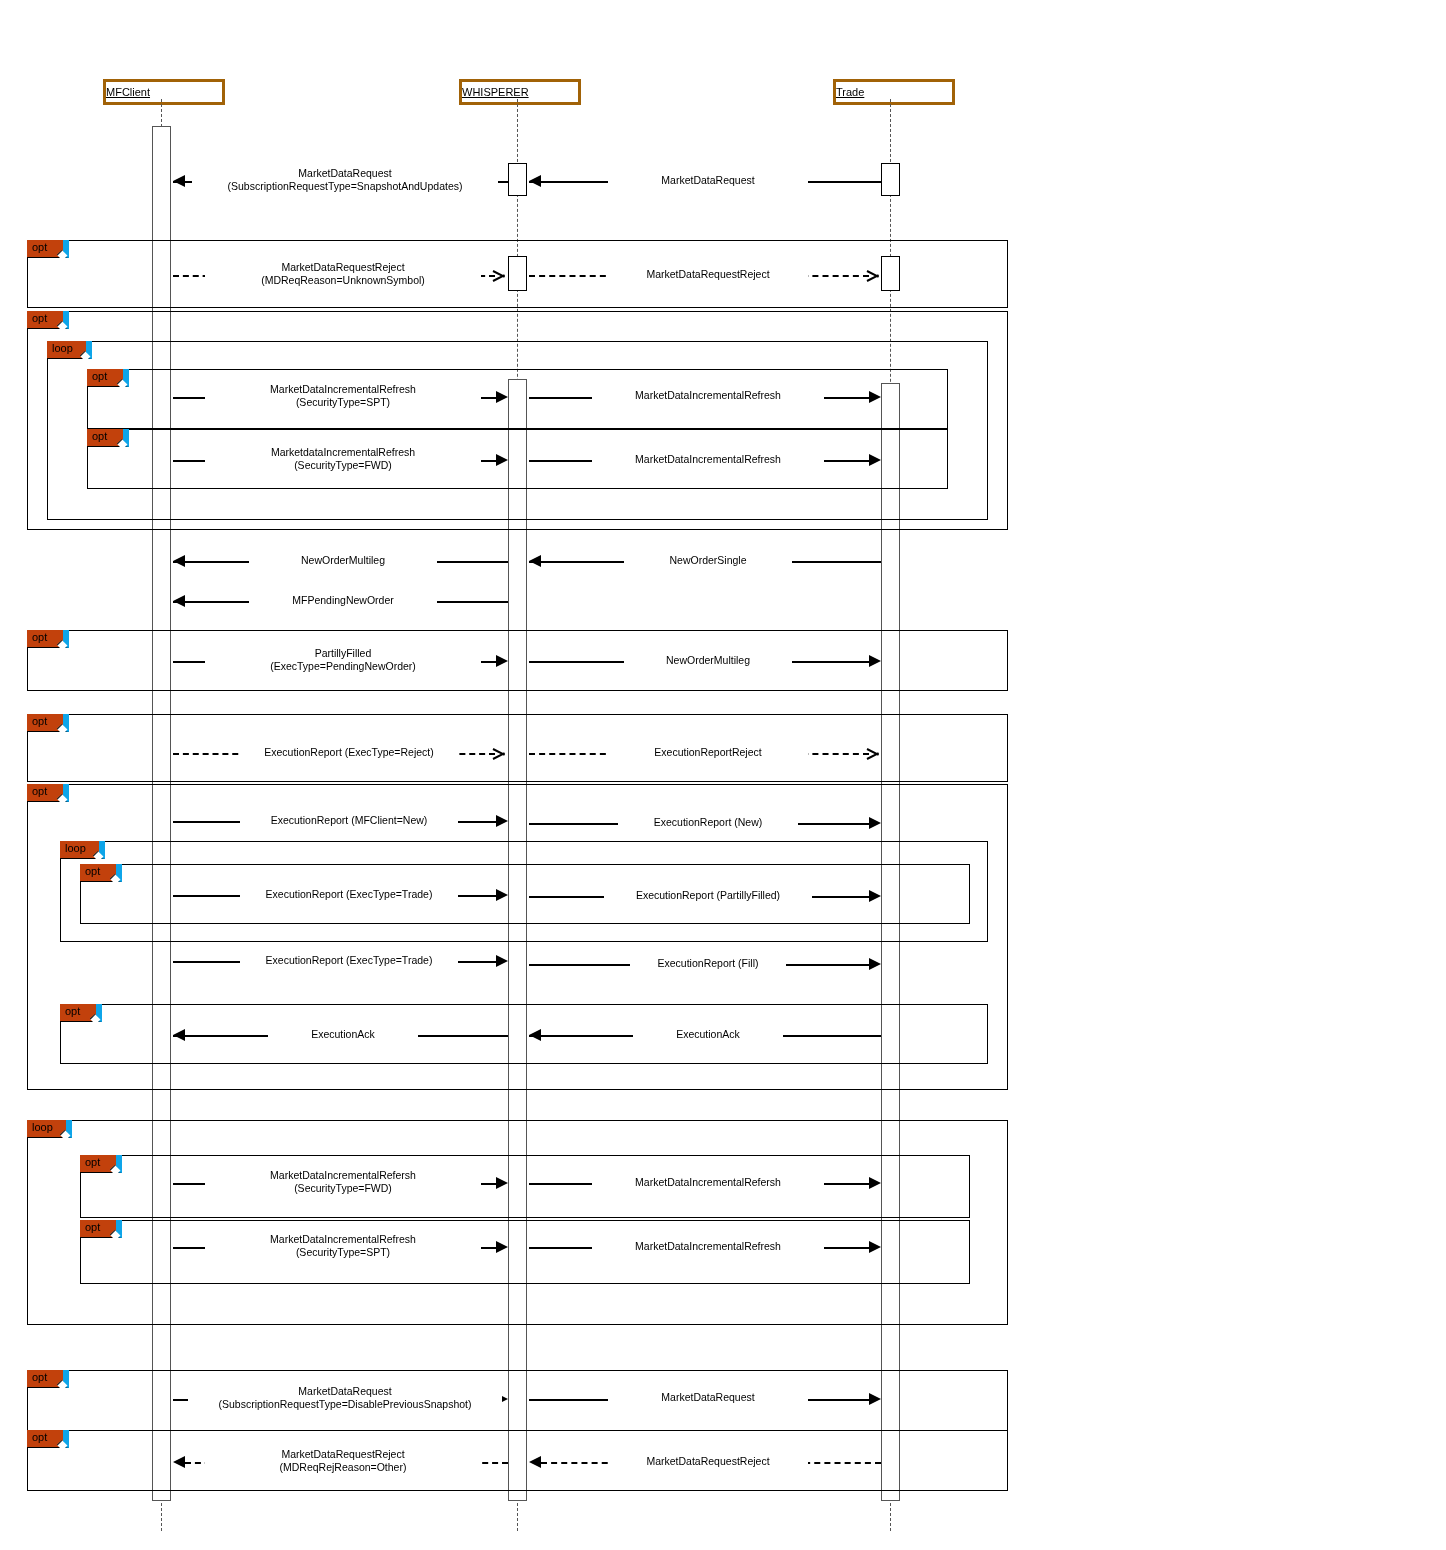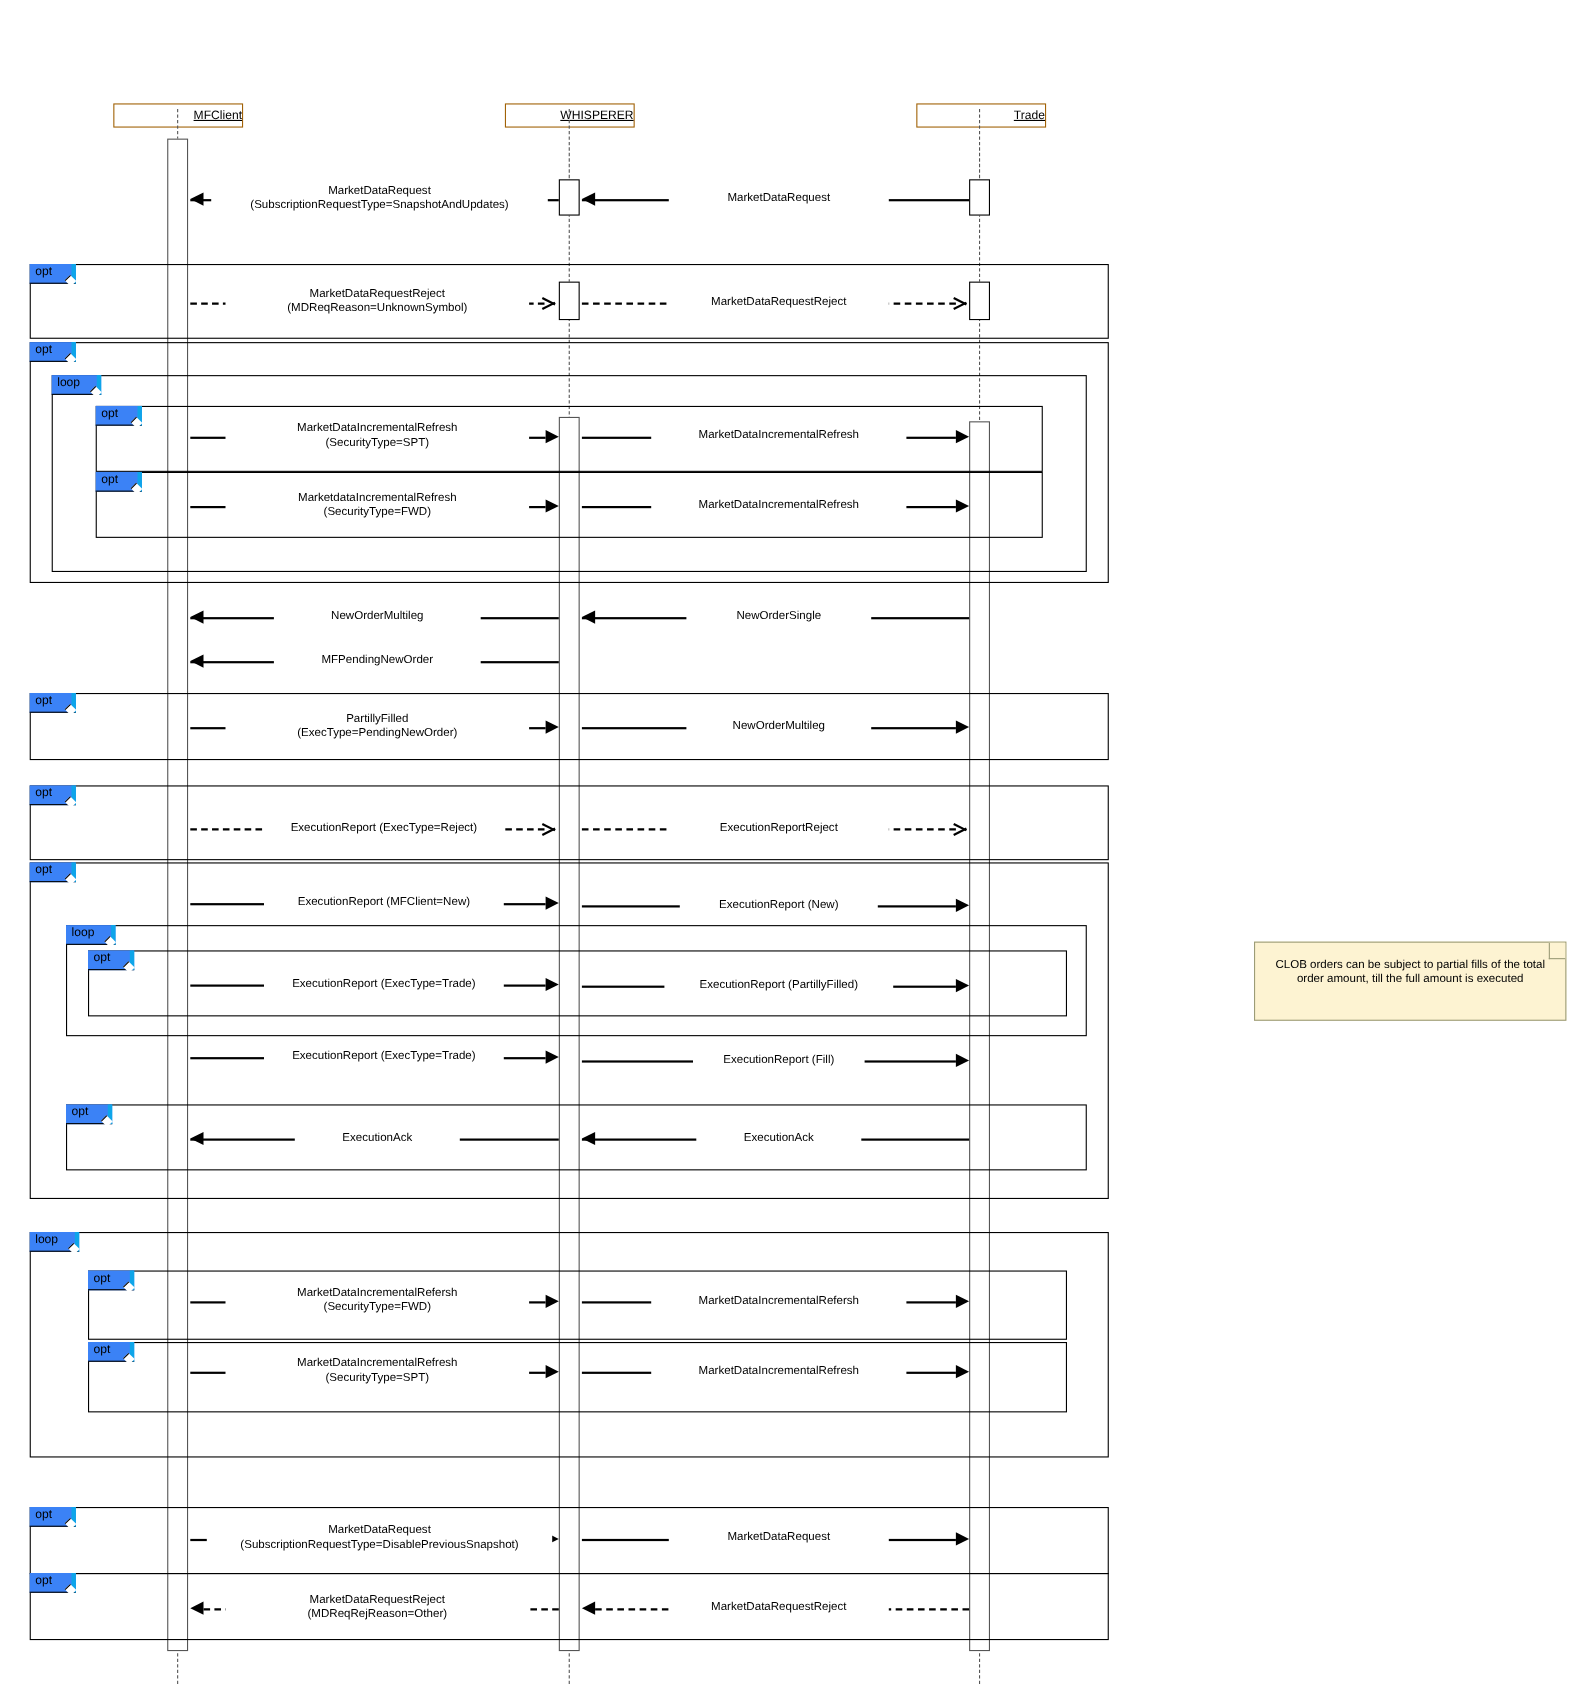--- a/index.html
+++ b/index.html
@@ -1,33 +1,33 @@
 <!DOCTYPE html>
 <html><head>
 <meta charset="utf-8">
 <style>
   html,body{margin:0;padding:0;background:#ffffff;}
   body{font-family:"Liberation Sans",sans-serif;}
   #stage{position:relative;width:1446px;height:1550px;background:#fff;overflow:hidden;}
 
   
-  .actor-box{position:absolute;border:1px solid #a16207;background:#fff;height:20px;
-             display:flex;align-items:center;justify-content:flex-end;margin-top:15px;}
+  .actor-box{position:absolute;border:3px solid #a16207;background:#fff;height:20px;
+             display:flex;align-items:center;justify-content:flex-start;}
   .actor-box span{font-size:11px;color:#000;text-decoration:underline;}
 
   
   .lifeline{position:absolute;width:0;border-left:1.5px dashed #555;}
 
   
   .act{position:absolute;background:#fff;border:1px solid #555;box-sizing:border-box;}
   .act.dark{border-color:#000;}
 
   
   .frag{position:absolute;border:1px solid #000;box-sizing:border-box;background:transparent;}
-  .frag-lbl{position:absolute;background:#3b82f6;border-right:4px solid #0ea5e9;border-bottom:1px solid #000;
+  .frag-lbl{position:absolute;background:#c2410c;border-right:6px solid #0ea5e9;border-bottom:1px solid #000;
             font-size:11px;color:#000;padding:1px 7px 2px 5px;box-sizing:border-box;line-height:13px;}
   .frag-lbl:after{content:"";position:absolute;right:-1px;bottom:-1px;width:7px;height:7px;
             background:#fff;border-left:1px solid #000;transform:rotate(45deg) translate(2px,-1px);}
 
   
   .msg{position:absolute;height:0;}
   .msg .line{position:absolute;left:0;top:0;height:0;border-top:2px solid #000;}
   .msg .line.dashed{border-top:2px dashed #000;}
   .msg .head{position:absolute;top:-6px;width:0;height:0;}
   .msg .head.right{border-top:6px solid transparent;border-bottom:6px solid transparent;border-left:12px solid #000;}
@@ -311,18 +311,14 @@
   </div>
   <div class="msglbl" style="left:205px;top:1448px;width:270px;">MarketDataRequestReject
 (MDReqRejReason=Other)</div>
 
   <div class="msg" style="left:529px;top:1462px;width:352px;">
     <div class="line dashed" style="left:12px;width:340px;"></div>
     <div class="head left" style="left:0;"></div>
   </div>
   <div class="msglbl" style="left:608px;top:1455px;width:194px;">MarketDataRequestReject</div>
 
-  <div class="note" style="left:1140px;top:856px;width:284px;height:72px;">
-    <div class="fold"></div>
-    <span>CLOB orders can be subject to partial fills of the total order amount, till the full amount is executed</span>
-  </div>
 
 </div>
 
 </body></html>

